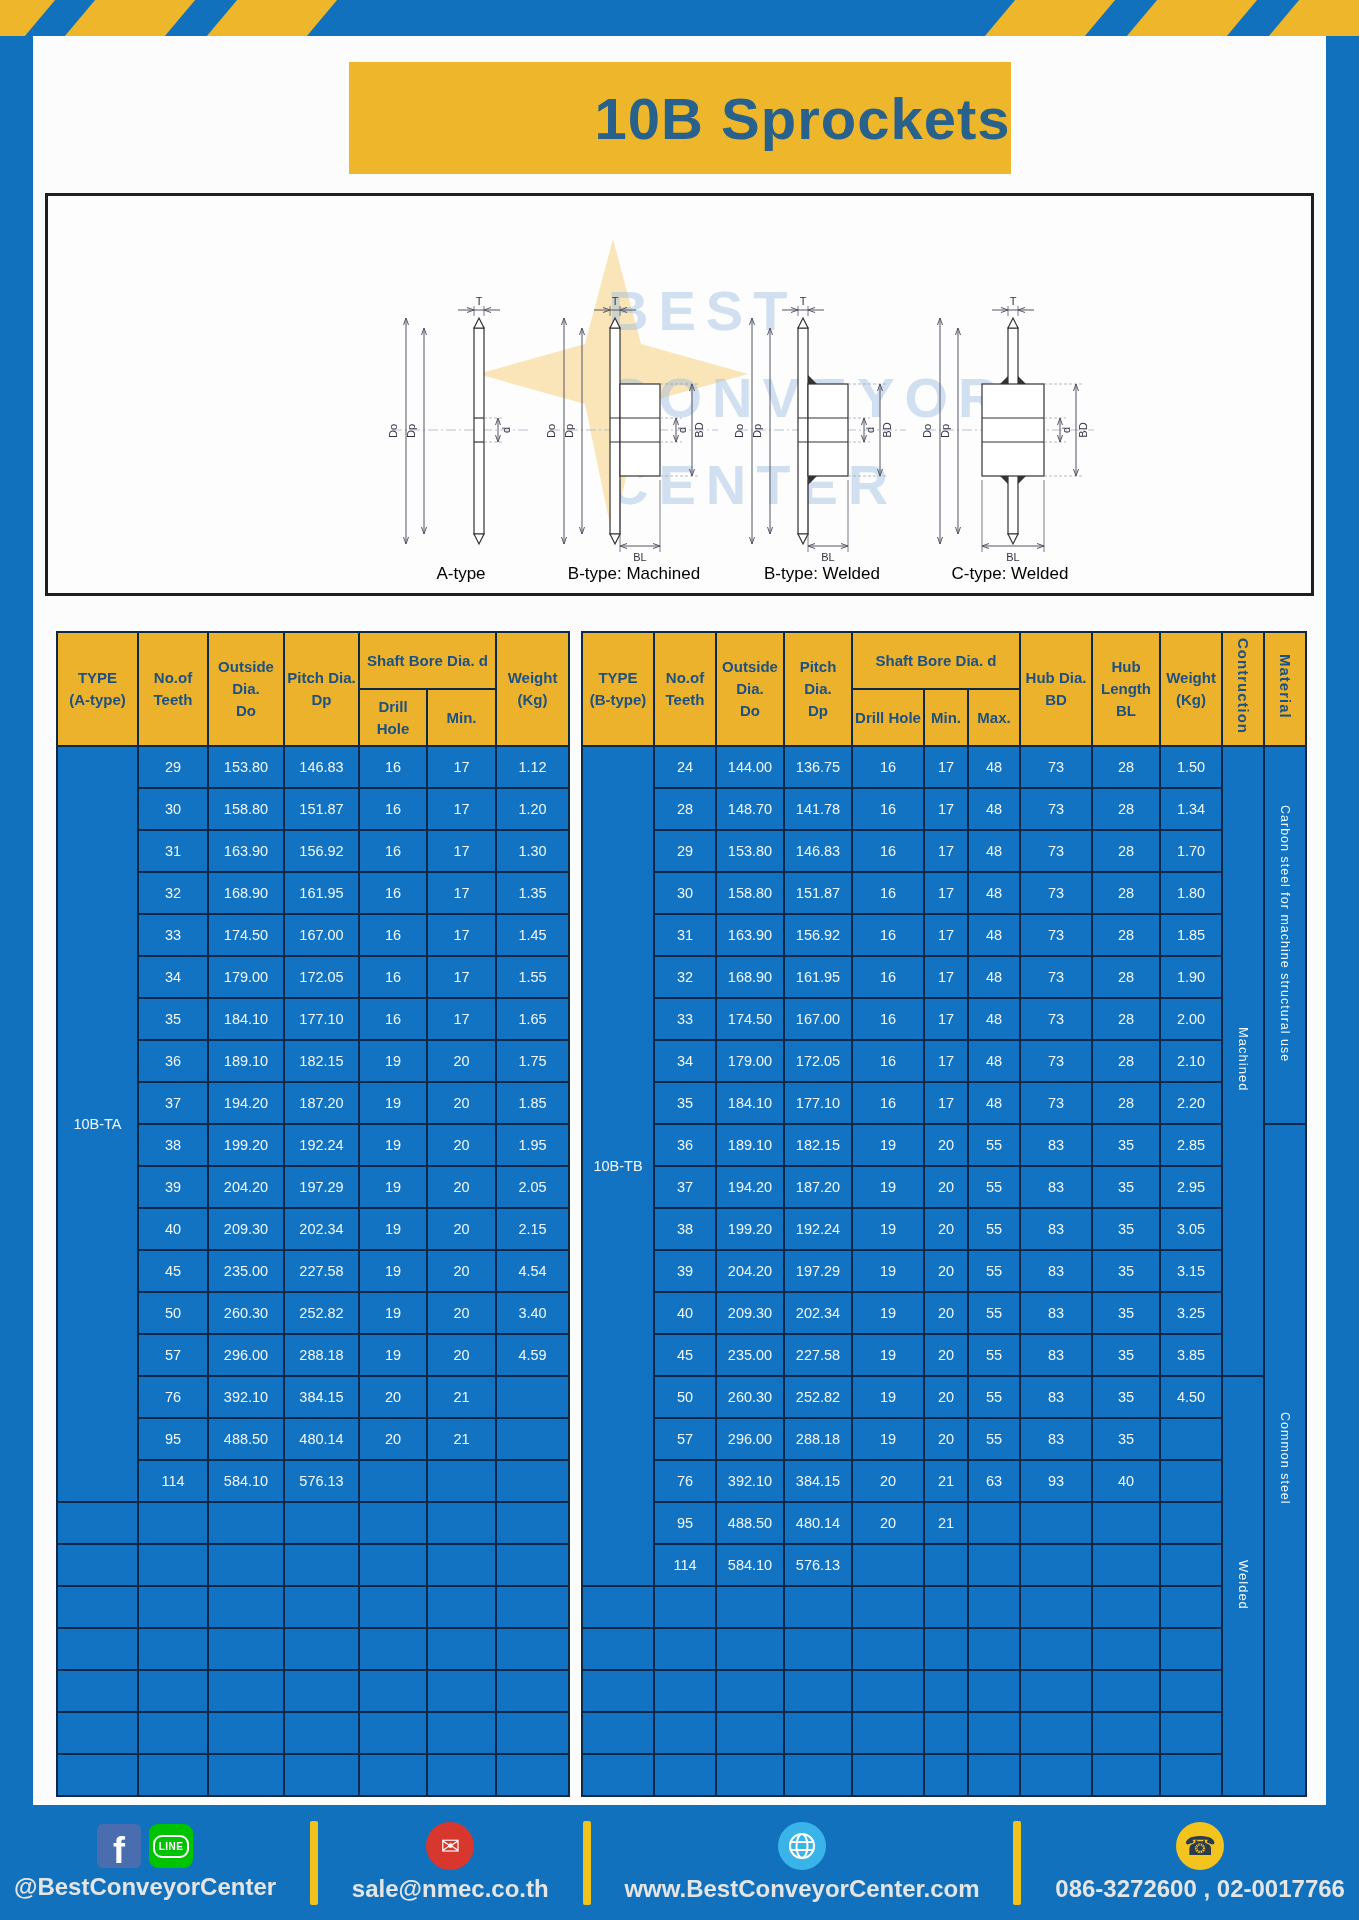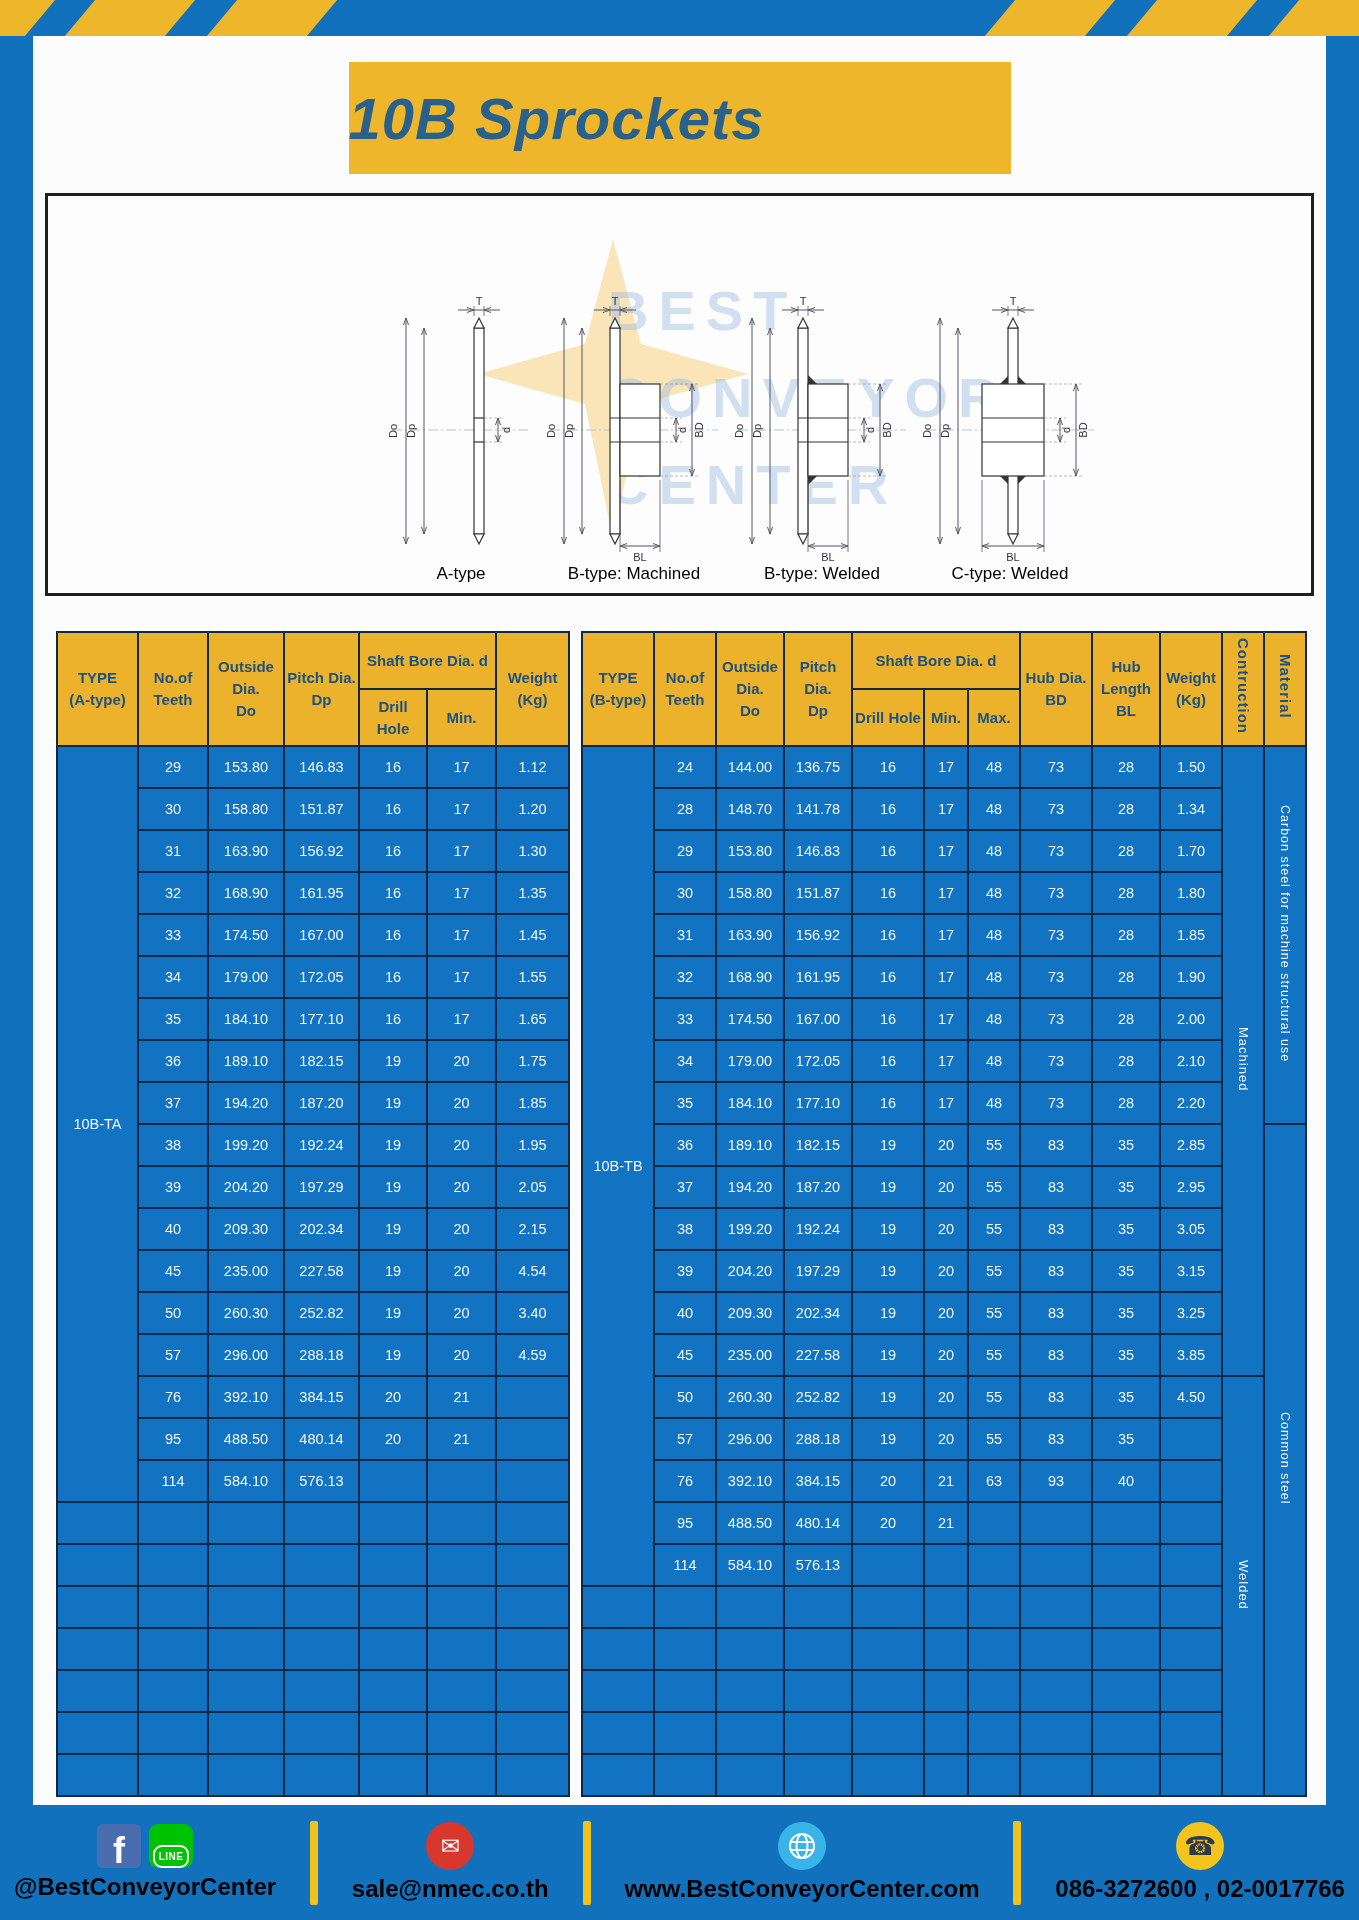--- a/index.html
+++ b/index.html
@@ -6,21 +6,21 @@
   body{font-family:"Liberation Sans", sans-serif;}
   .page{position:relative;width:1359px;height:1920px;background:#1271bd;overflow:hidden;}
 
   
   .top-band{position:absolute;top:0;left:0;right:0;height:36px;background:#1271bd;overflow:hidden;}
   .stripe{position:absolute;top:-8px;bottom:-8px;width:100px;background:#eeb62a;transform:skewX(-40deg);}
 
   
   .content{position:absolute;top:36px;left:33px;right:33px;bottom:115px;background:#fcfcfc;}
 
-  .title-box{width:662px;height:112px;margin:26px auto 0;background:#eeb62a;display:flex;align-items:center;justify-content:flex-start;font-style:italic;}
+  .title-box{width:662px;height:112px;margin:26px auto 0;background:#eeb62a;display:flex;align-items:center;justify-content:flex-end;}
   .title-box h1{margin:0;font-size:58px;font-weight:bold;color:#29618d;letter-spacing:1px;}
 
   
   .diagram-box{position:relative;margin:19px 12px 0;height:397px;border:3px solid #1f1f1f;background:#fdfdfd;overflow:hidden;}
   .watermark{position:absolute;left:420px;top:28px;z-index:0;}
   .wm-shape{position:absolute;left:10px;top:15px;}
   .wm-text{position:absolute;left:140px;top:44px;font-weight:bold;font-size:56px;line-height:1.55;letter-spacing:10px;color:rgba(147,184,221,0.42);white-space:nowrap;}
   .specs{position:absolute;left:30px;top:56px;z-index:2;}
   .spec-line{font-size:19px;font-weight:bold;color:#1d5a8c;margin-bottom:7px;white-space:nowrap;}
   .figures{position:absolute;left:338px;top:10px;width:714px;height:378px;display:flex;justify-content:space-between;align-items:flex-end;z-index:1;}
@@ -38,25 +38,25 @@
   .spec-table tbody td{background:#1173c2;color:#f2f8fd;font-size:14.5px;height:40px;}
   .type-cell{font-size:15px;}
   .vcell{padding:2px 0;}
   .vtext{writing-mode:vertical-rl;display:inline-block;letter-spacing:1px;}
   td.vcell .vtext{font-size:13px;}
   td.vcell.small .vtext{font-size:12.5px;}
 
   
   .footer{position:absolute;left:0;right:0;bottom:0;height:115px;background:#1271bd;display:flex;align-items:center;justify-content:space-between;padding:0 14px;box-sizing:border-box;}
   .f-sec{display:flex;flex-direction:column;align-items:center;justify-content:center;gap:5px;}
-  .f-label{color:#000000;font-weight:bold;font-size:24px;white-space:nowrap;text-align:right;}
+  .f-label{color:#e5e5e5;font-weight:bold;font-size:24px;white-space:nowrap;text-align:right;}
   .f-div{width:8px;height:84px;background:#f2c21c;border-radius:2px;flex:0 0 auto;}
   .f-icons{display:flex;gap:8px;align-items:center;}
   .fb-icon{width:44px;height:44px;background:#4a6db0;border-radius:6px;display:flex;align-items:flex-end;justify-content:center;color:#fff;font-size:36px;font-weight:bold;line-height:0.95;}
-  .line-icon{width:44px;height:44px;background:#00c300;border-radius:9px;display:flex;align-items:flex-end;justify-content:center;}
+  .line-icon{width:44px;height:44px;background:#00c300;border-radius:9px;display:flex;align-items:center;justify-content:center;}
   .line-bubble{border:2px solid #fff;border-radius:9px;color:#fff;font-size:10px;font-weight:bold;padding:4px 4px;letter-spacing:0.5px;}
   .circle{width:48px;height:48px;border-radius:50%;display:flex;align-items:center;justify-content:center;}
   .circle.red{background:#d8372e;color:#fff;font-size:23px;}
   .circle.lightblue{background:#39b4e8;}
   .circle.yellow{background:#f3c31e;color:#2c3a4e;font-size:26px;}
 </style>
 </head>
 <body>
 
 <div class="page">

